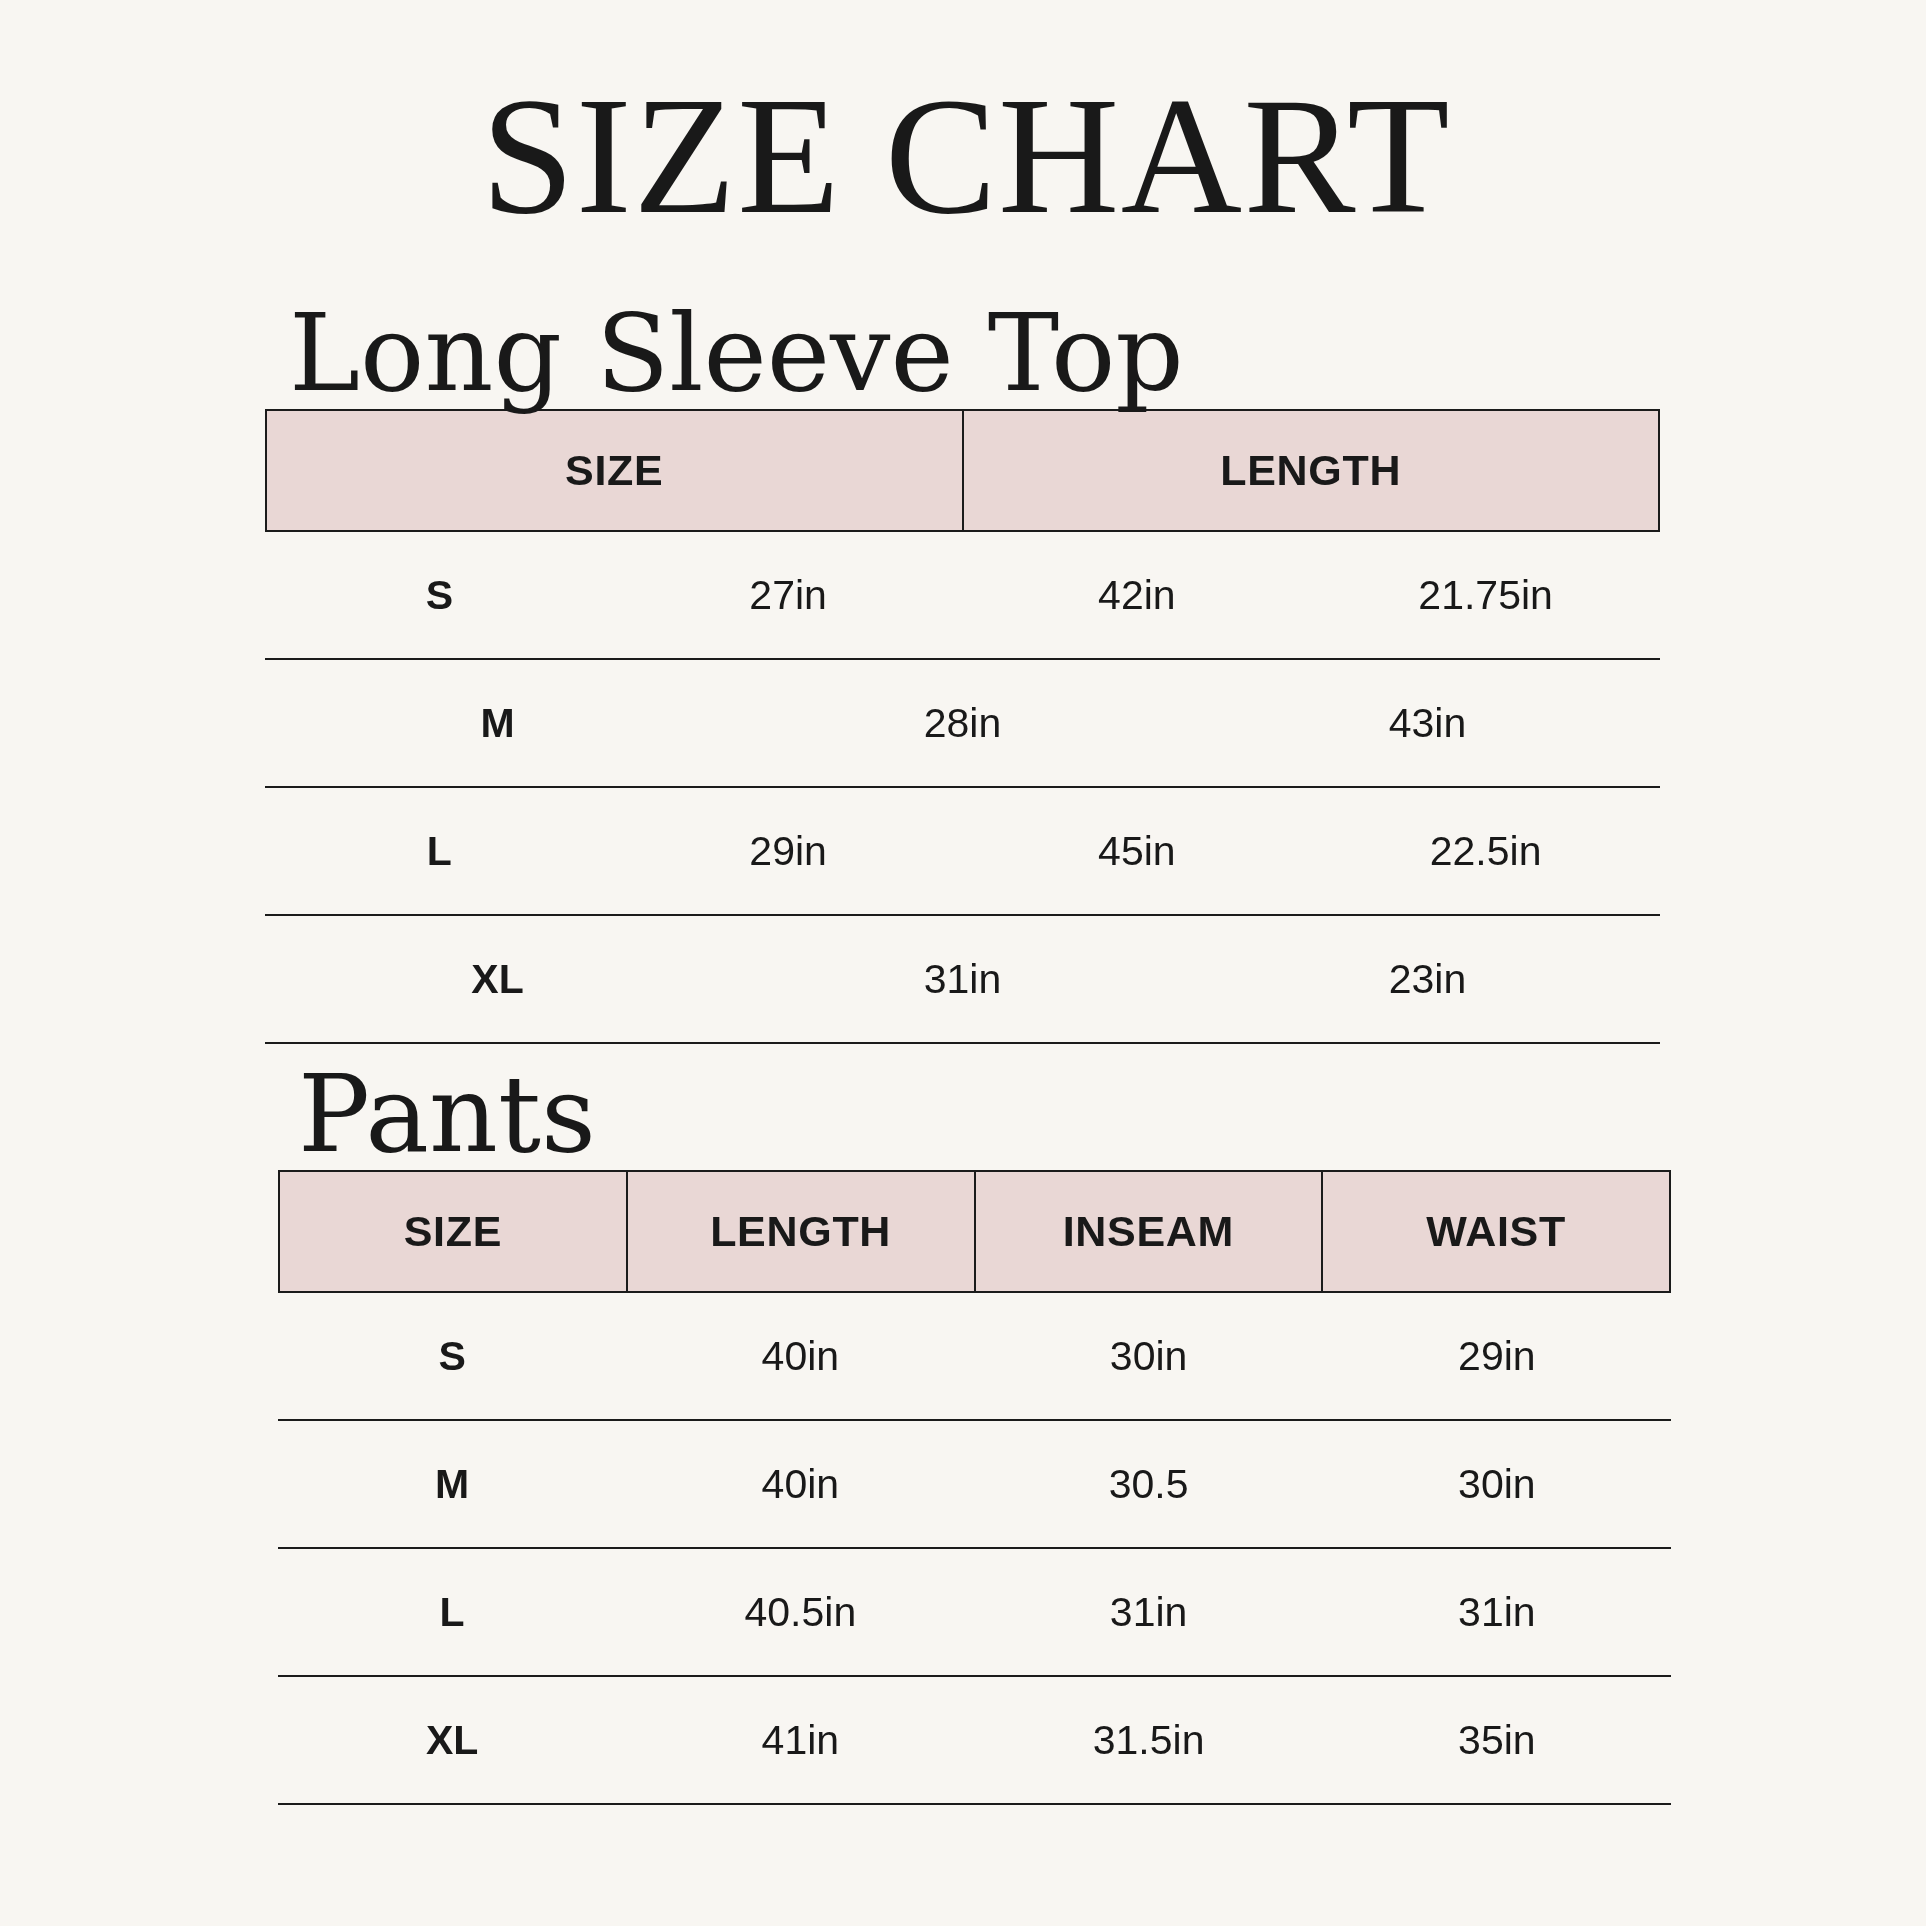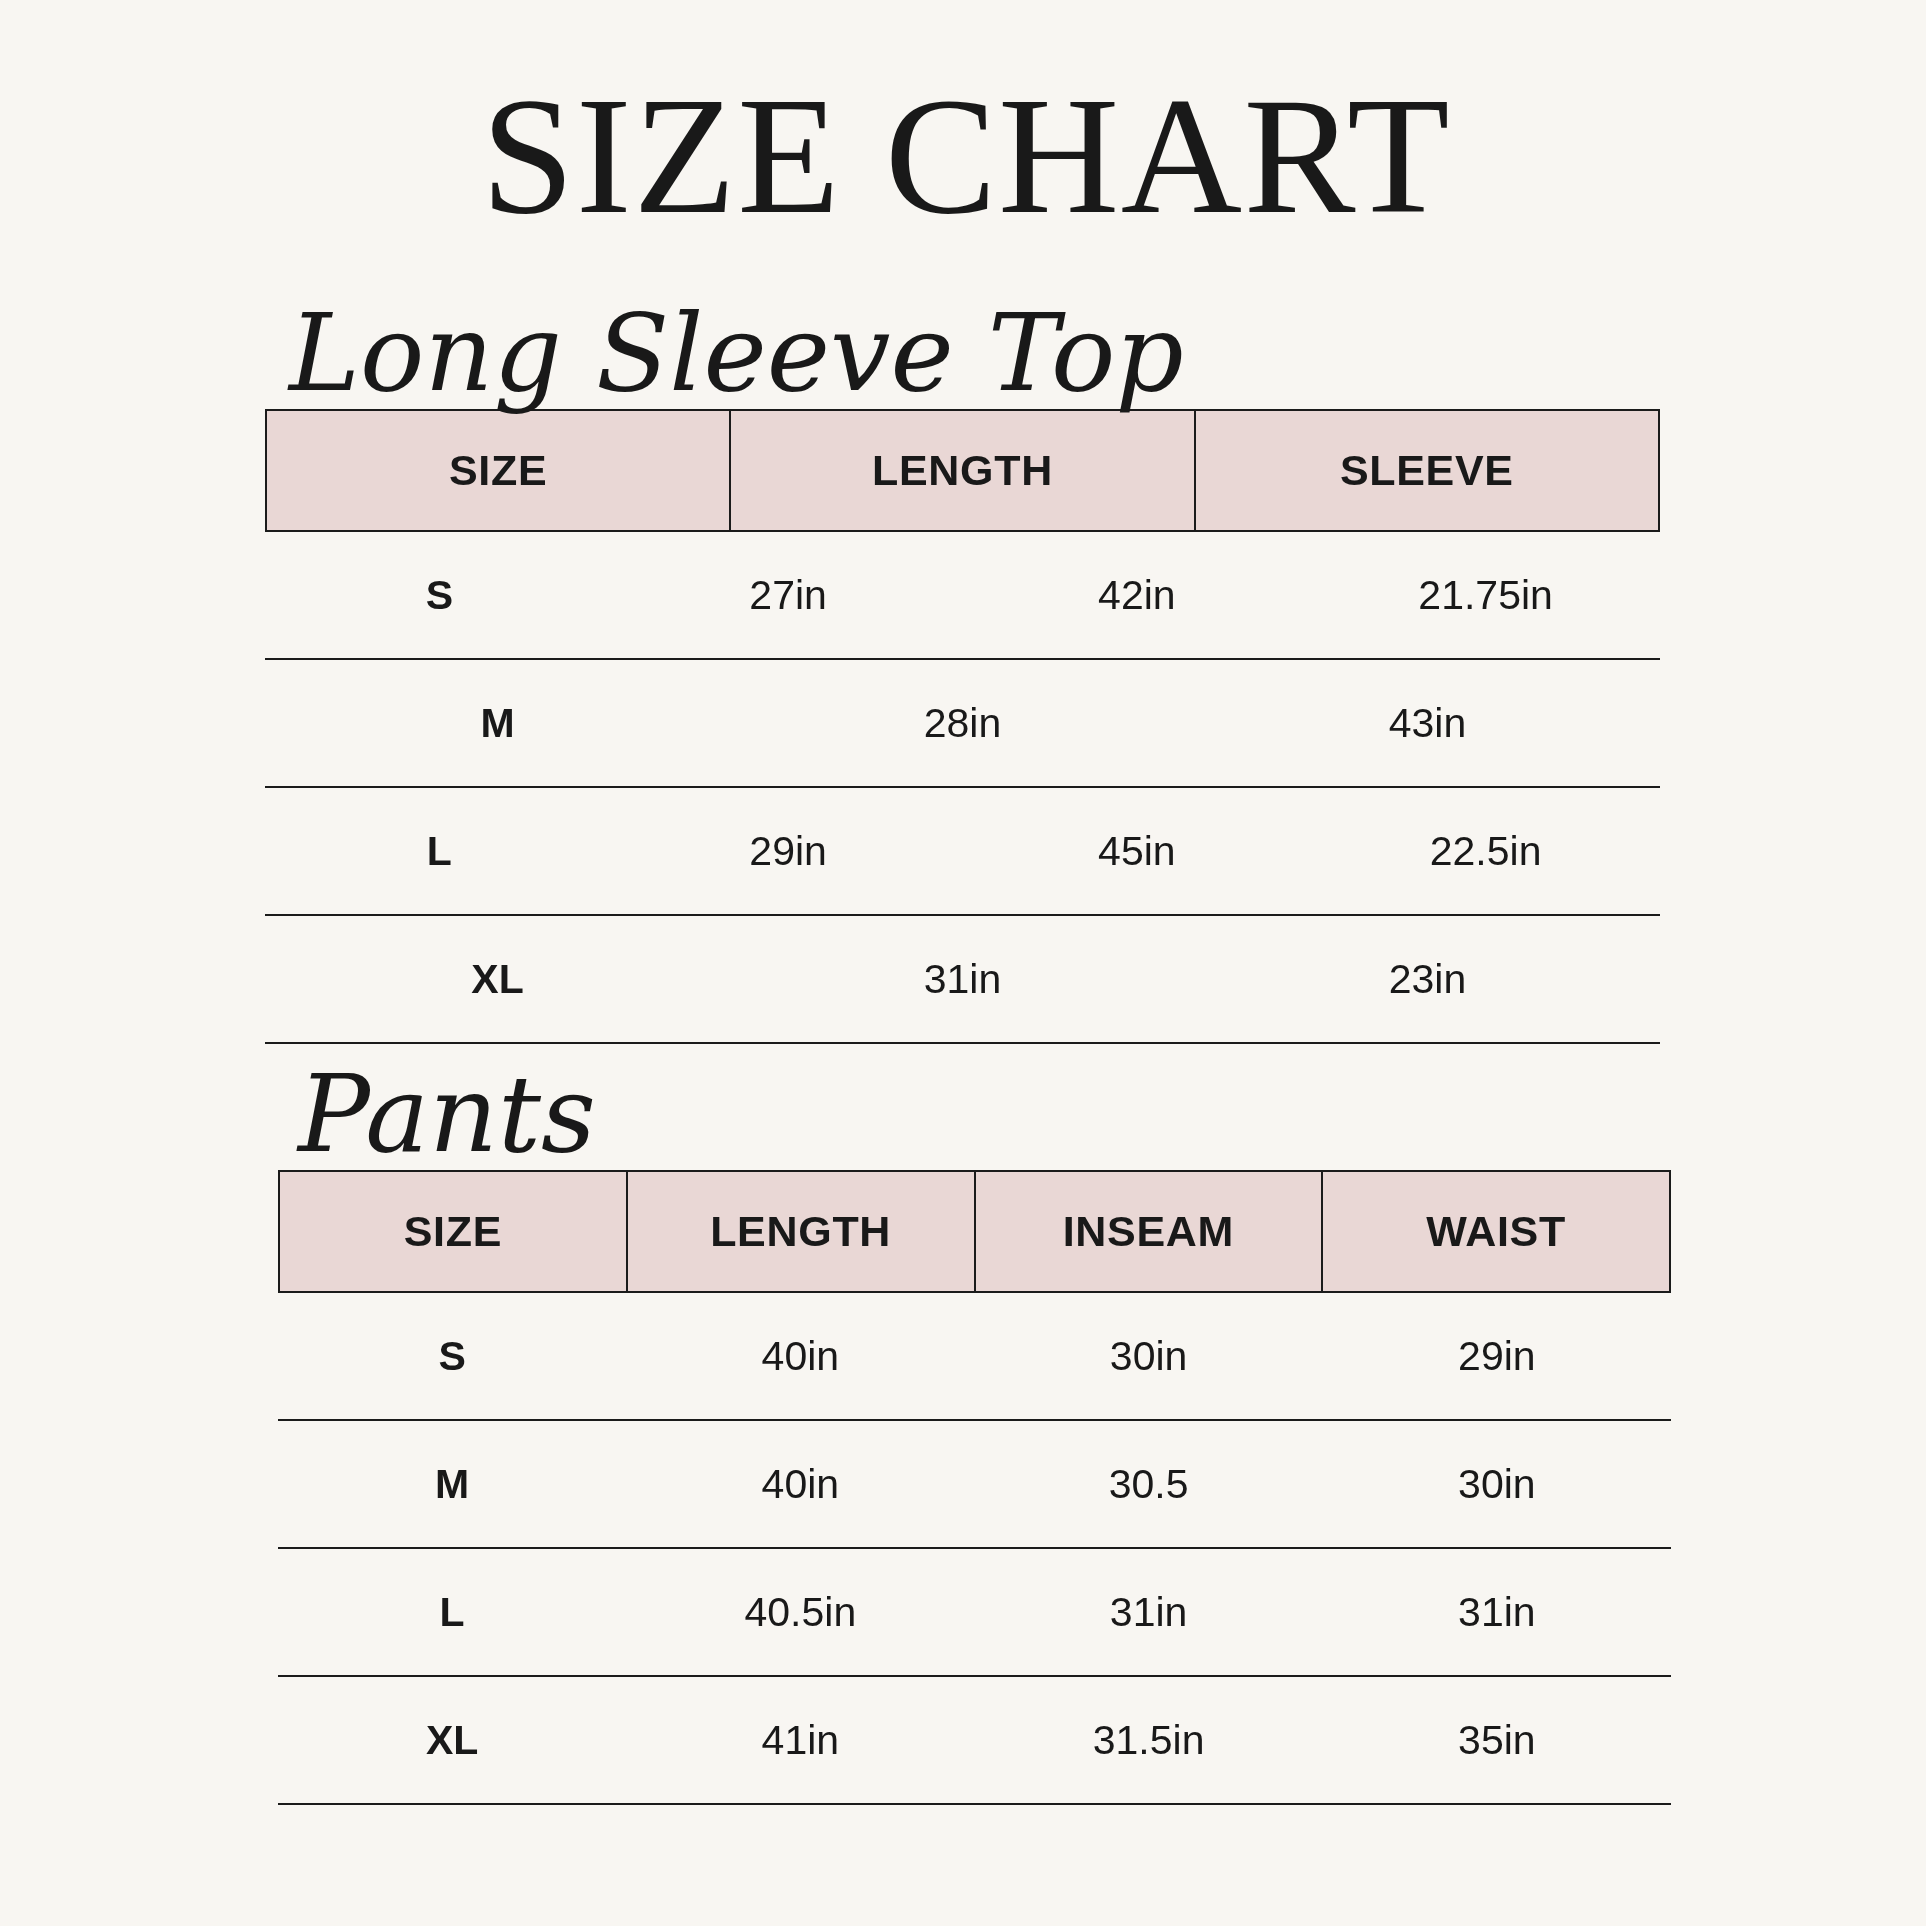--- a/index.html
+++ b/index.html
@@ -24,21 +24,20 @@
     font-size: 168px;
     line-height: 1;
     letter-spacing: 1.4px;
     color: var(--text, #191919);
     white-space: nowrap;
     padding-left: 6px;
   }
   .script-heading {
     position: absolute;
     font-family: "DejaVu Serif", cursive, serif;
-    font-style: italic;
     font-weight: 400;
     font-size: 107px;
     line-height: 1;
     color: var(--text, #191919);
     white-space: nowrap;
     z-index: 2;
   }
   #heading-top   { left: 289px; top: 300px; }
   #heading-pants { left: 298px; top: 1061px; }
 
@@ -87,21 +86,20 @@
 <div id="canvas">
 
   <div class="page-title">SIZE CHART</div>
 
   <div class="script-heading" id="heading-top">Long Sleeve Top</div>
 
   <div class="size-table" id="table-top">
     <div class="thead">
         <div class="th">SIZE</div>
         <div class="th">LENGTH</div>
-        <div class="th">SLEEVE</div>
       </div>
     <div class="tbody">
         <div class="trow">
           <div class="td size">S</div>
           <div class="td">27in</div>
           <div class="td">42in</div>
           <div class="td">21.75in</div>
         </div>
         <div class="trow">
           <div class="td size">M</div>

